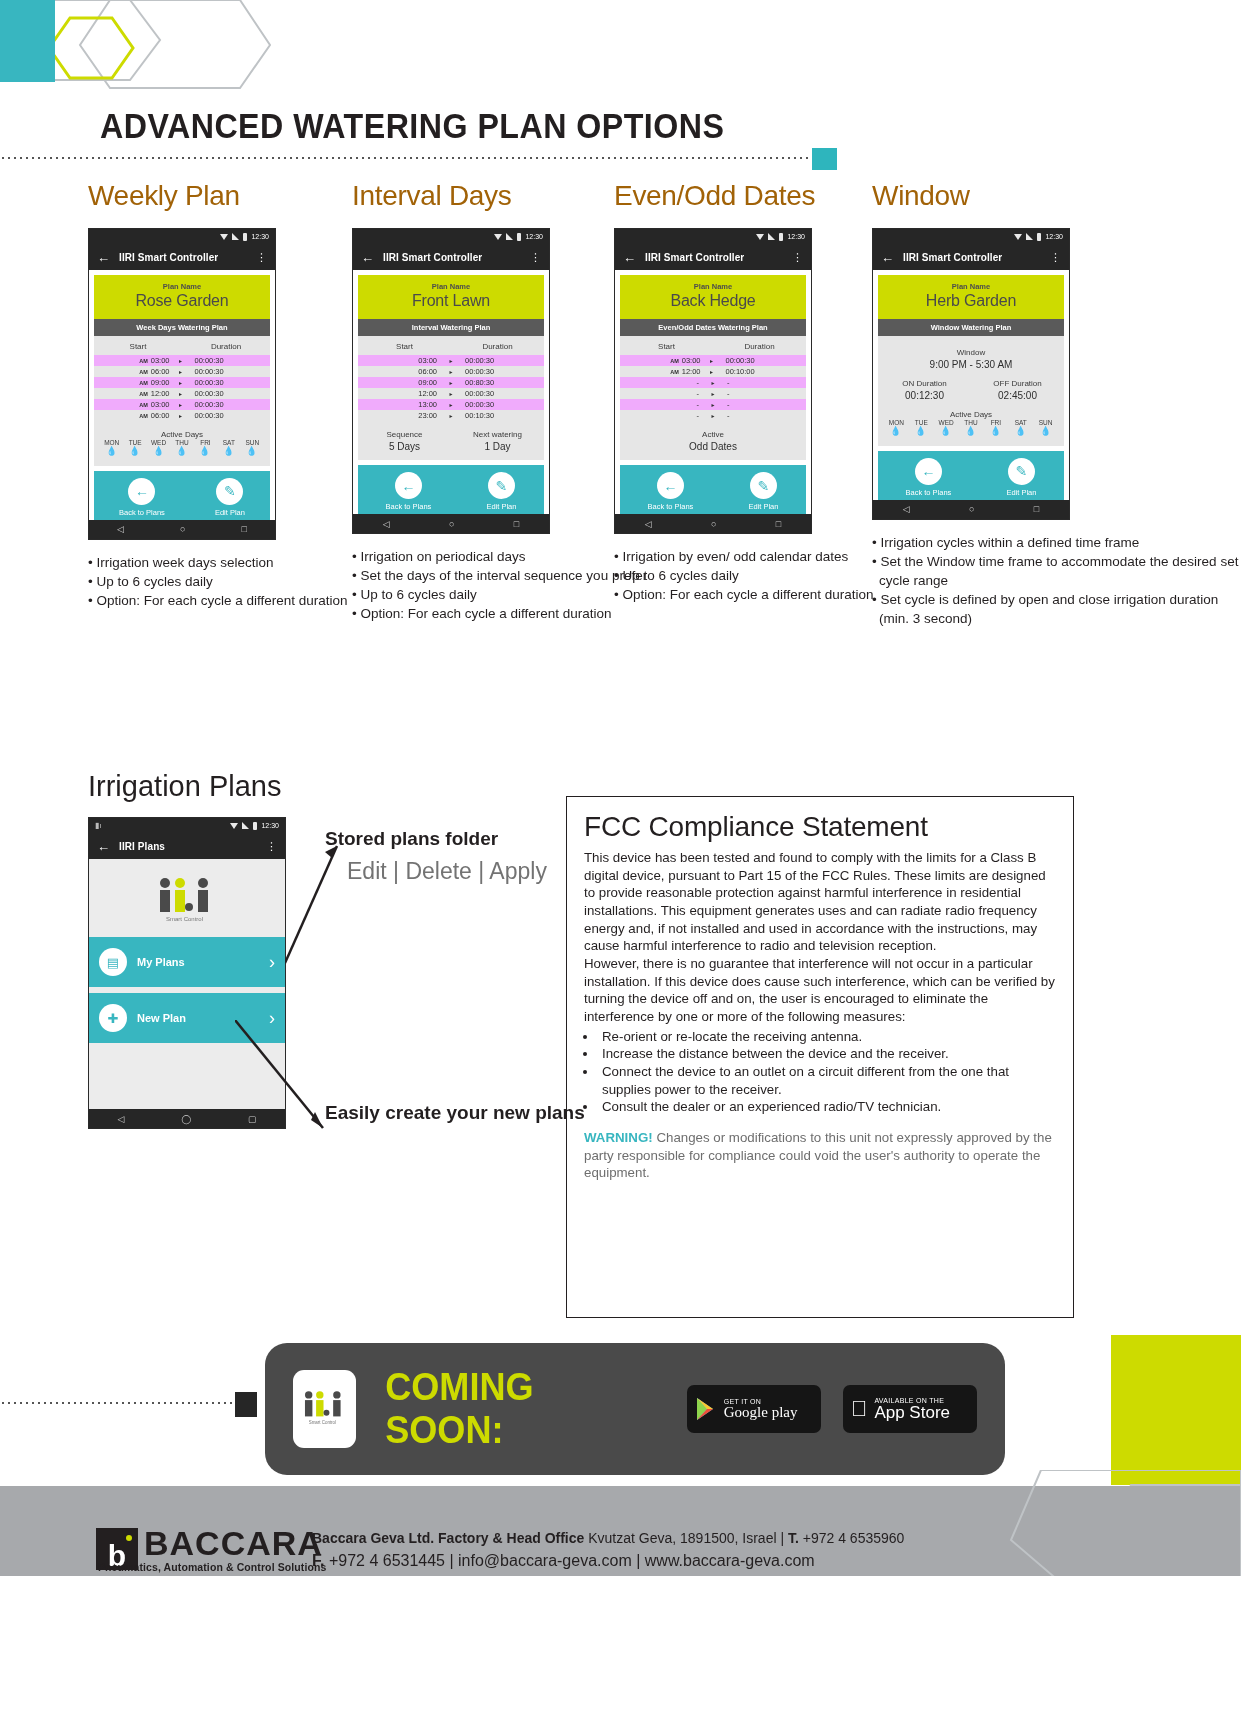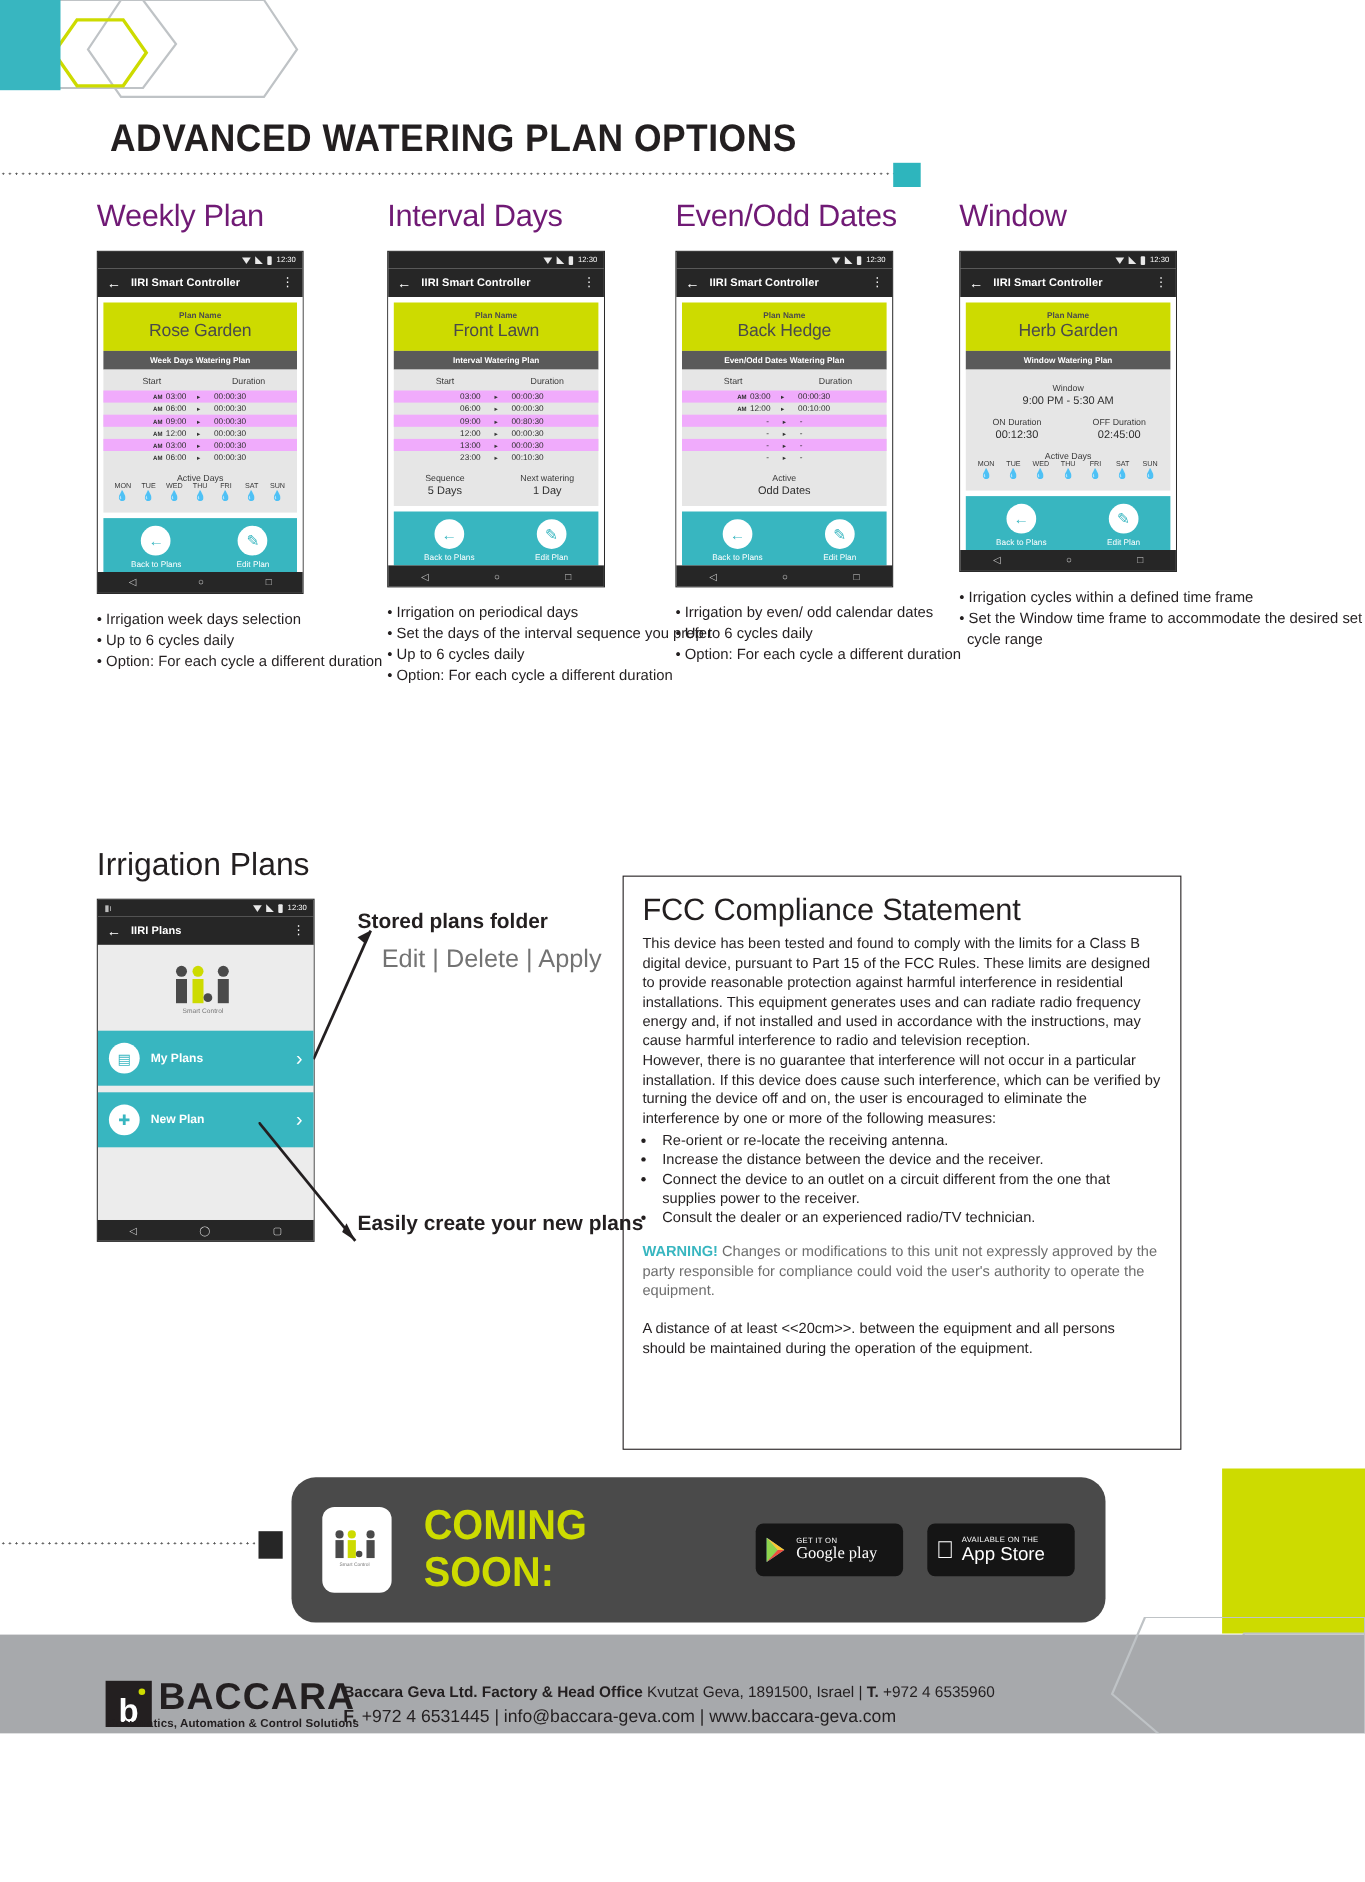--- a/index.html
+++ b/index.html
@@ -26,21 +26,21 @@
   .dotline {
     position: absolute; left: 0; top: 157px; width: 815px; height: 2px;
     background-image: radial-gradient(circle, #555 0.9px, transparent 1px);
     background-size: 6px 2px;
   }
   .cyan-sq { position: absolute; left: 812px; top: 148px; width: 25px; height: 22px; background: #2eb5bd; }
 
   
   .plan-col { position: absolute; top: 180px; }
   .plan-col h2 {
-    font-size: 28px; font-weight: normal; color: #701a75;
+    font-size: 28px; font-weight: normal; color: #a16207;
     margin-bottom: 16px; letter-spacing: -.3px;
   }
 
   
   .phone {
     width: 188px; border: 1.5px solid #2a2a2a; background: #fff;
     position: relative;
   }
   .phone.wide { width: 198px; }
   .ph-status {
@@ -603,20 +603,21 @@
         </div>
         <div class="ph-nav">
           <span>◁</span>
           <span>○</span>
           <span>□</span>
         </div>
       </div>
       <ul class="bullets">
         <li>• Irrigation cycles within a defined time frame</li>
         <li>• Set the Window time frame to accommodate the desired set cycle range</li>
+        <li>• Set cycle is defined by open and close irrigation duration (min. 3 second)</li>
       </ul>
     </div>
   </div>
 
 <div class="irr-sec">
   <h2>Irrigation Plans</h2>
   <div class="plans-phone">
     <div class="ph-status">
       <span style="margin-right:auto;color:#bbb;font-size:8px;">▮ı</span>
       <span class="wifi-ic"></span>
@@ -684,21 +685,20 @@
   <p>However, there is no guarantee that interference will not occur in a particular installation. If this device does cause such interference, which can be verified by turning the device off and on, the user is encouraged to eliminate the interference by one or more of the following measures:</p>
   <ul id="fcc-measures">
       <li>Re-orient or re-locate the receiving antenna.</li>
       <li>Increase the distance between the device and the receiver.</li>
       <li>Connect the device to an outlet on a circuit different from the one that supplies power to the receiver.</li>
       <li>Consult the dealer or an experienced radio/TV technician.</li>
     </ul>
   <div class="warn">
     <b>WARNING!</b><span> Changes or modifications to this unit not expressly approved by the party responsible for compliance could void the user's authority to operate the equipment.</span>
   </div>
-  <div class="dist">A distance of at least &lt;&lt;20cm&gt;&gt;. between the equipment  and all persons should be maintained during the operation of the equipment.</div>
 </div>
 
 <div class="gr1"></div>
 <svg class="gr2" width="130" height="240" viewBox="0 0 130 240">
   <polygon points="20,150 130,150 130,240 40,240 0,195" fill="none" stroke="#bfc3c6" stroke-width="2"></polygon>
 </svg>
 <div class="cs-dots"></div>
 <div class="cs-sq"></div>
 <div class="cs-bar">
   <div class="cs-logo">

